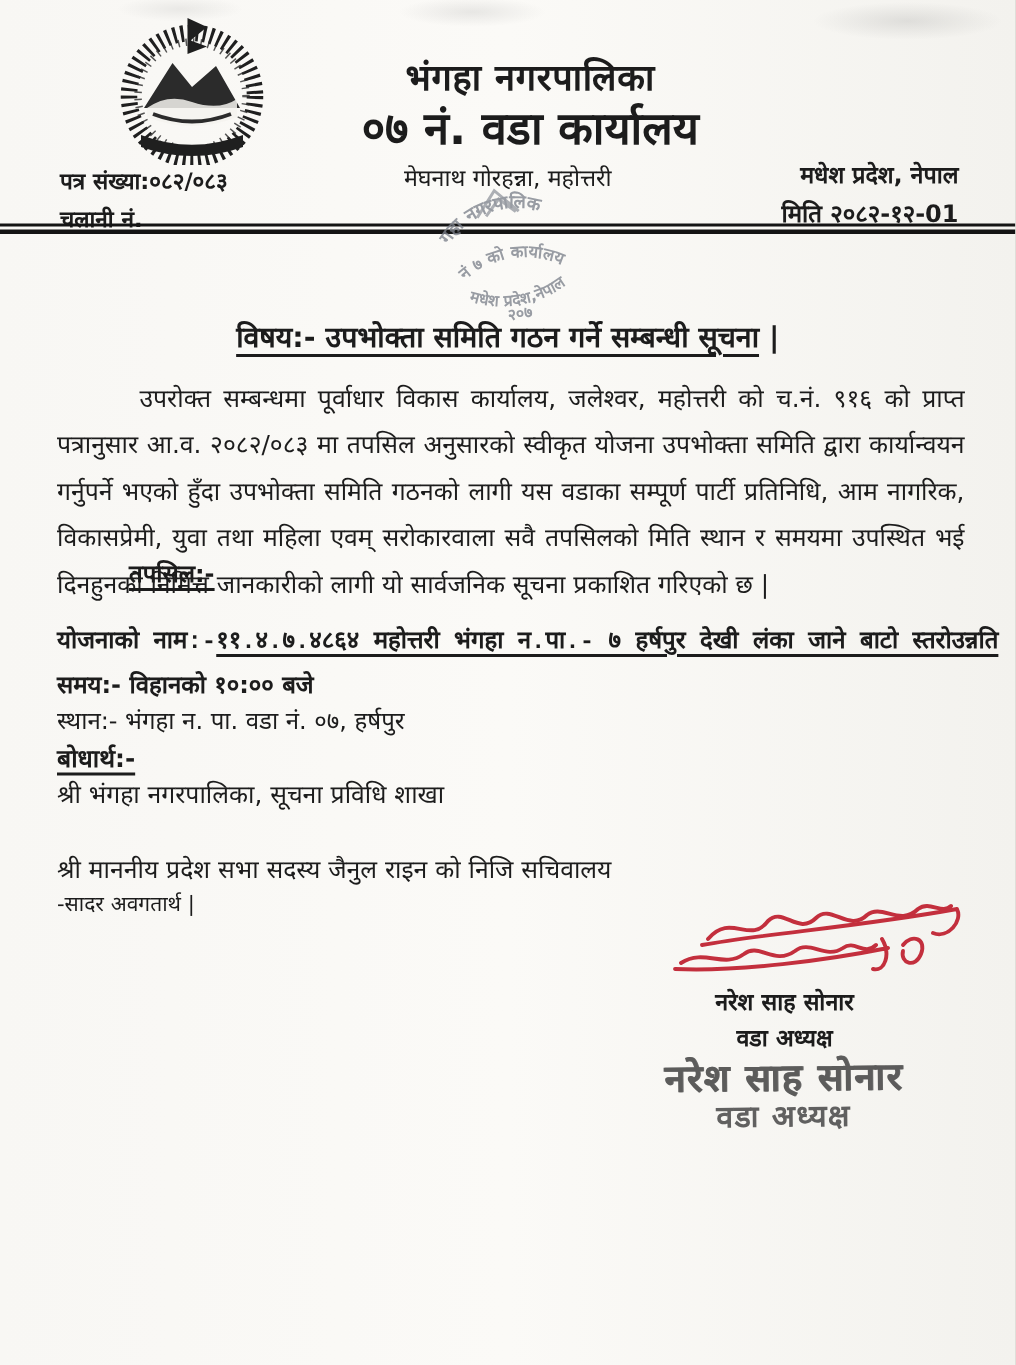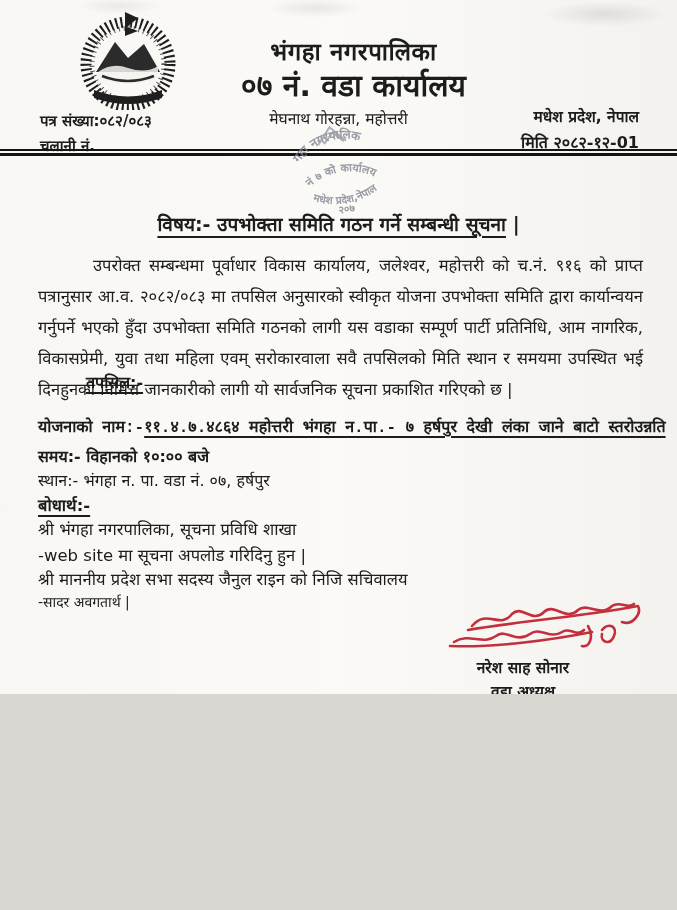--- a/index.html
+++ b/index.html
@@ -1,17 +1,17 @@
 <!DOCTYPE html>
 <html><head>
 <meta charset="utf-8">
 <style>
   html,body{margin:0;padding:0;background:#d9d7d2;}
   .paper{
-    position:relative; width:677px; height:694px; margin:0 auto;
+    position:relative; width:677px; height:910px; margin:0 auto;
     background:
       radial-gradient(ellipse 90px 18px at 605px 14px, rgba(120,120,120,.18), transparent 70%),
       radial-gradient(ellipse 70px 14px at 315px 8px, rgba(120,120,120,.15), transparent 70%),
       radial-gradient(ellipse 60px 12px at 120px 6px, rgba(120,120,120,.12), transparent 70%),
       linear-gradient(90deg,#f8f7f4 0%, #fbfaf7 50%, #f3f2ee 100%);
     font-family:"DejaVu Sans", sans-serif; color:#1c1c1c; overflow:hidden;
   }
   .abs{position:absolute;}
   
   .emblem{left:72px; top:6px; width:112px; height:104px;}
@@ -96,21 +96,20 @@
 
   <div class="abs body-par">उपरोक्त सम्बन्धमा पूर्वाधार विकास कार्यालय, जलेश्वर, महोत्तरी को च.नं. ९१६ को प्राप्त पत्रानुसार आ.व. २०८२/०८३ मा तपसिल अनुसारको स्वीकृत योजना उपभोक्ता समिति द्वारा कार्यान्वयन गर्नुपर्ने भएको हुँदा उपभोक्ता समिति गठनको लागी यस वडाका सम्पूर्ण पार्टी प्रतिनिधि, आम नागरिक, विकासप्रेमी, युवा तथा महिला एवम् सरोकारवाला सवै तपसिलको मिति स्थान र समयमा उपस्थित भई दिनहुनको निमित्त जानकारीको लागी यो सार्वजनिक सूचना प्रकाशित गरिएको छ |</div>
 
   <div class="abs detail-head h-underline">तपसिल:-</div>
   <div class="abs plan-line"><span>योजनाको नाम:-</span><span class="h-underline">११.४.७.४८६४ महोत्तरी भंगहा न.पा.- ७ हर्षपुर देखी लंका जाने बाटो स्तरोउन्नति</span></div>
   <div class="abs d-samaya">समय:- विहानको १०:०० बजे</div>
   <div class="abs d-sthan">स्थान:- भंगहा न. पा. वडा नं. ०७, हर्षपुर</div>
 
   <div class="abs cc-head h-underline">बोधार्थ:-</div>
   <div class="abs cc-1">श्री भंगहा नगरपालिका, सूचना प्रविधि शाखा</div>
-  <div class="abs cc-2">-web site मा सूचना अपलोड गरिदिनु हुन |</div>
   <div class="abs cc-3">श्री माननीय प्रदेश सभा सदस्य जैनुल राइन को निजि सचिवालय</div>
   <div class="abs cc-4">-सादर अवगतार्थ |</div>
 
   <svg class="abs sig-ink" viewBox="0 0 205 60">
     <g fill="none" stroke="#bf1f2e" stroke-width="2.6" stroke-linecap="round" opacity=".92">
       <path d="M30 30 C45 12 58 34 70 18 C80 8 90 28 102 16 C112 6 124 26 136 14 C146 6 158 22 170 10 C178 4 186 14 192 8"></path>
       <path d="M26 34 C70 26 130 22 196 10 M196 10 C200 18 190 30 180 26"></path>
       <path d="M12 46 C28 36 40 50 54 40 C64 32 74 48 88 38 C98 30 108 44 120 36 C128 30 134 42 142 34"></path>
       <path d="M8 50 C50 52 110 44 150 36 M146 30 C152 40 148 52 140 50"></path>
       <path d="M160 34 C166 26 176 30 172 40 C168 50 158 46 160 38"></path>

